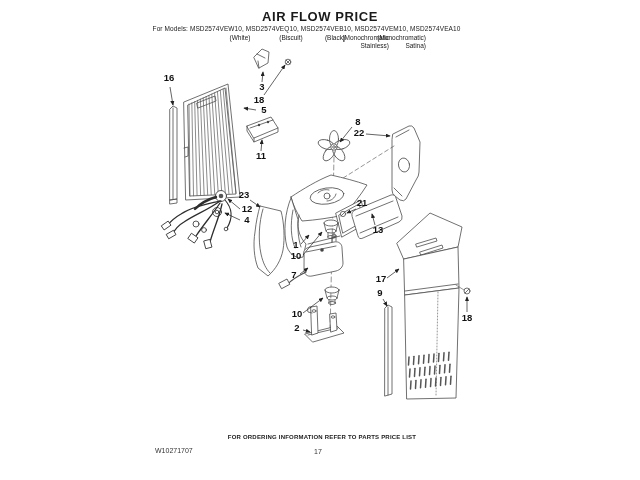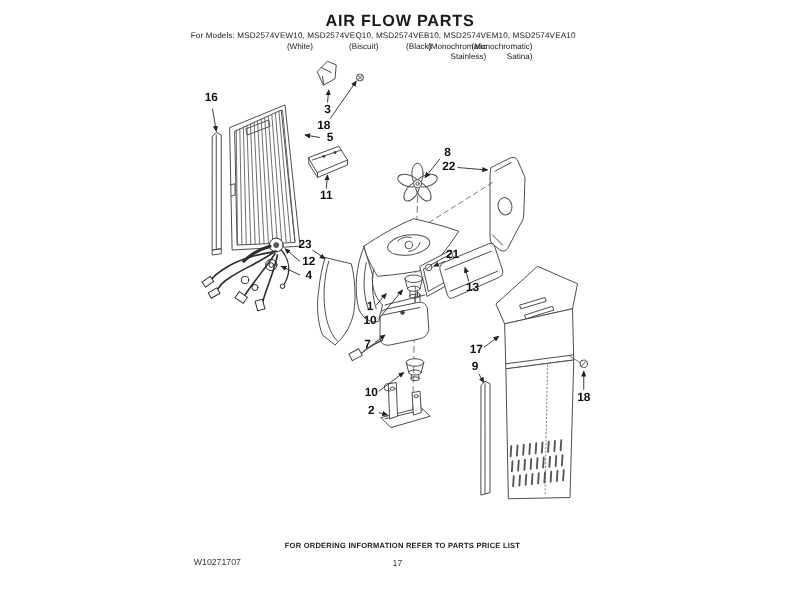--- a/index.html
+++ b/index.html
@@ -26,21 +26,21 @@
   .leader{stroke:#222;stroke-width:.7;fill:none;}
   .callout{font-family:"Liberation Sans",sans-serif;font-size:9.5px;font-weight:bold;
            fill:#111;text-anchor:middle;}
   .thin{stroke-width:.6;}
 </style>
 </head>
 <body>
 
 <div class="page">
 
-  <div class="title">AIR FLOW PARTS</div>
+  <div class="title">AIR FLOW PRICE</div>
   <div class="models">For Models: MSD2574VEW10, MSD2574VEQ10, MSD2574VEB10, MSD2574VEM10, MSD2574VEA10</div>
   <div>
       <div class="fin fin0">
         <div>(White)</div>
       </div>
       <div class="fin fin1">
         <div>(Biscuit)</div>
       </div>
       <div class="fin fin2">
         <div>(Black)</div>

